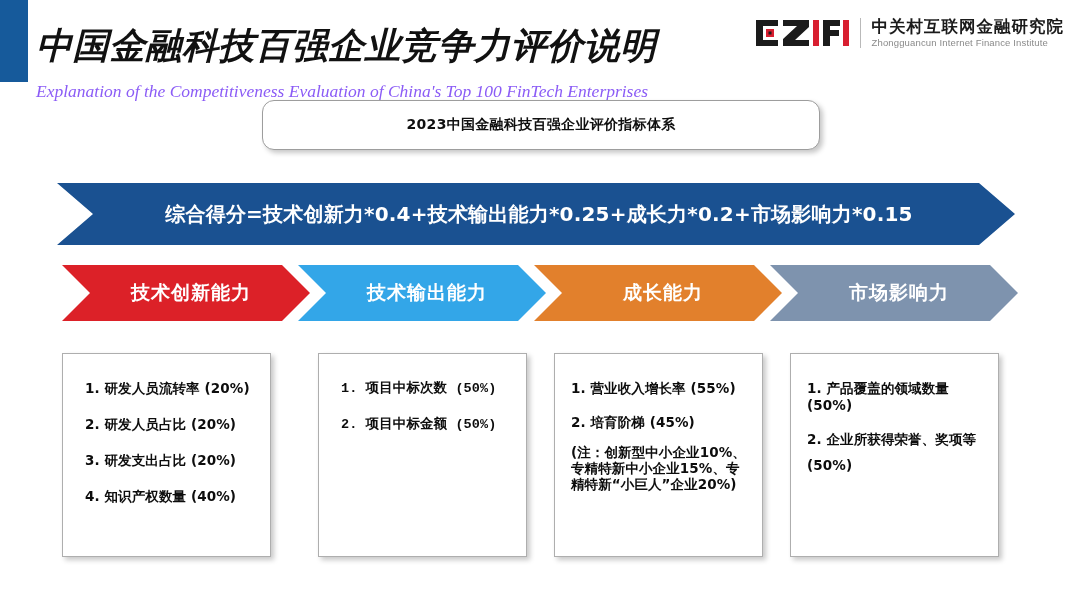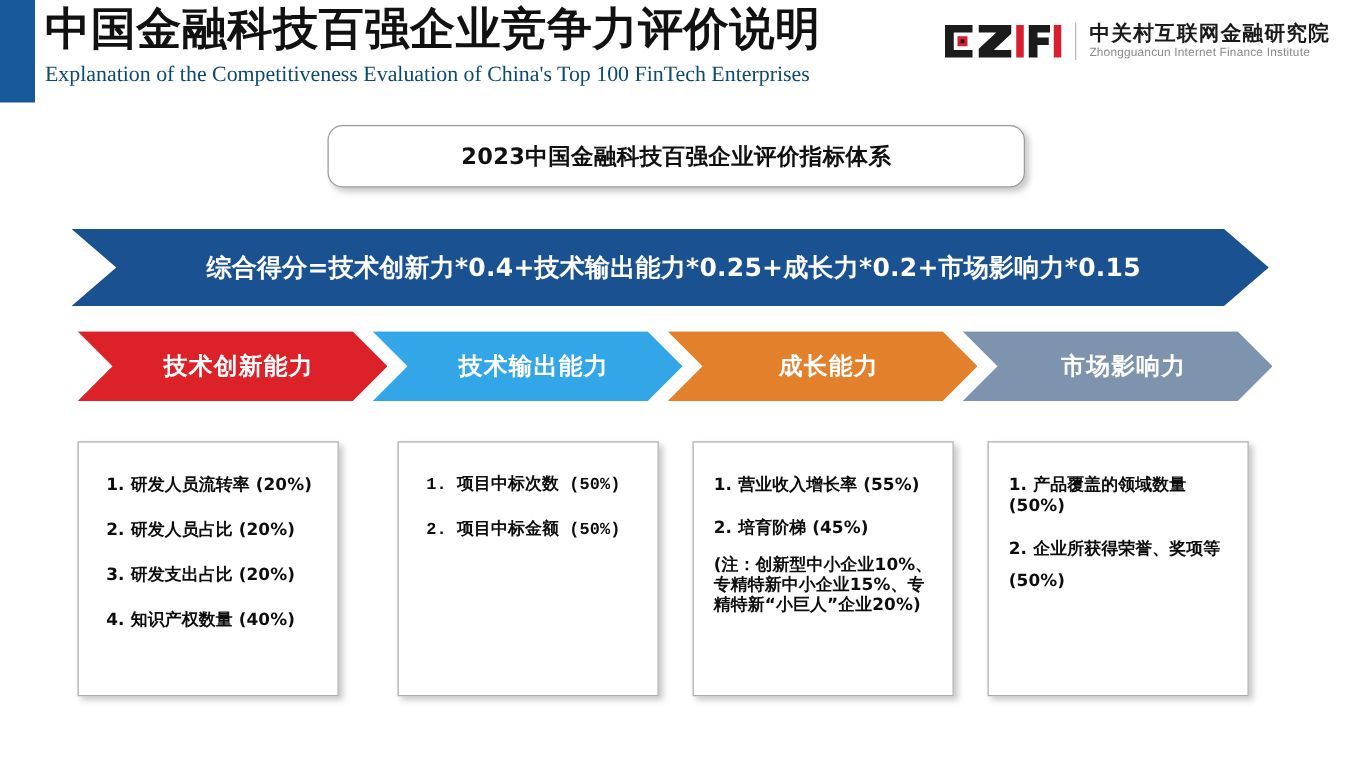--- a/index.html
+++ b/index.html
@@ -32,38 +32,39 @@
   .header-bar {
     position: absolute;
     left: 0; top: 0;
     width: 28px;
     height: 82px;
     background: #165a9b;
   }
   .title-block {
     position: absolute;
     left: 36px;
-    top: 2px;
+    top: 24px;
+    font-style: italic;
   }
   .title-cn {
     font-family: "DejaVu Sans", "Liberation Sans", sans-serif;
     font-size: 36px;
     font-weight: 700;
     color: #111111;
     letter-spacing: 0.5px;
     line-height: 44px;
     white-space: nowrap;
   }
   .title-en {
     font-family: "Liberation Serif", "DejaVu Serif", serif;
     font-size: 17.5px;
     font-weight: 400;
-    color: #0c4a6e;
+    color: #8b5cf6;
     line-height: 24px;
-    margin-top: 1px;
+    margin-top: 11px;
     white-space: nowrap;
   }
 
   
   .logo {
     position: absolute;
     right: 16px;
     top: 12px;
     display: flex;
     align-items: center;
@@ -115,21 +116,21 @@
     border: 1.5px solid #9d9d9d;
     border-radius: 12px;
     background: #ffffff;
     box-shadow: 3px 3px 5px rgba(0,0,0,0.22);
     display: flex;
     align-items: center;
     justify-content: center;
   }
   .subtitle-text {
     font-family: "DejaVu Sans", "Liberation Sans", sans-serif;
-    font-size: 18px;
+    font-size: 14px;
     font-weight: 700;
     color: #101010;
     letter-spacing: 0.3px;
     white-space: nowrap;
   }
 
   
   .formula-banner {
     position: absolute;
     left: 57px;

